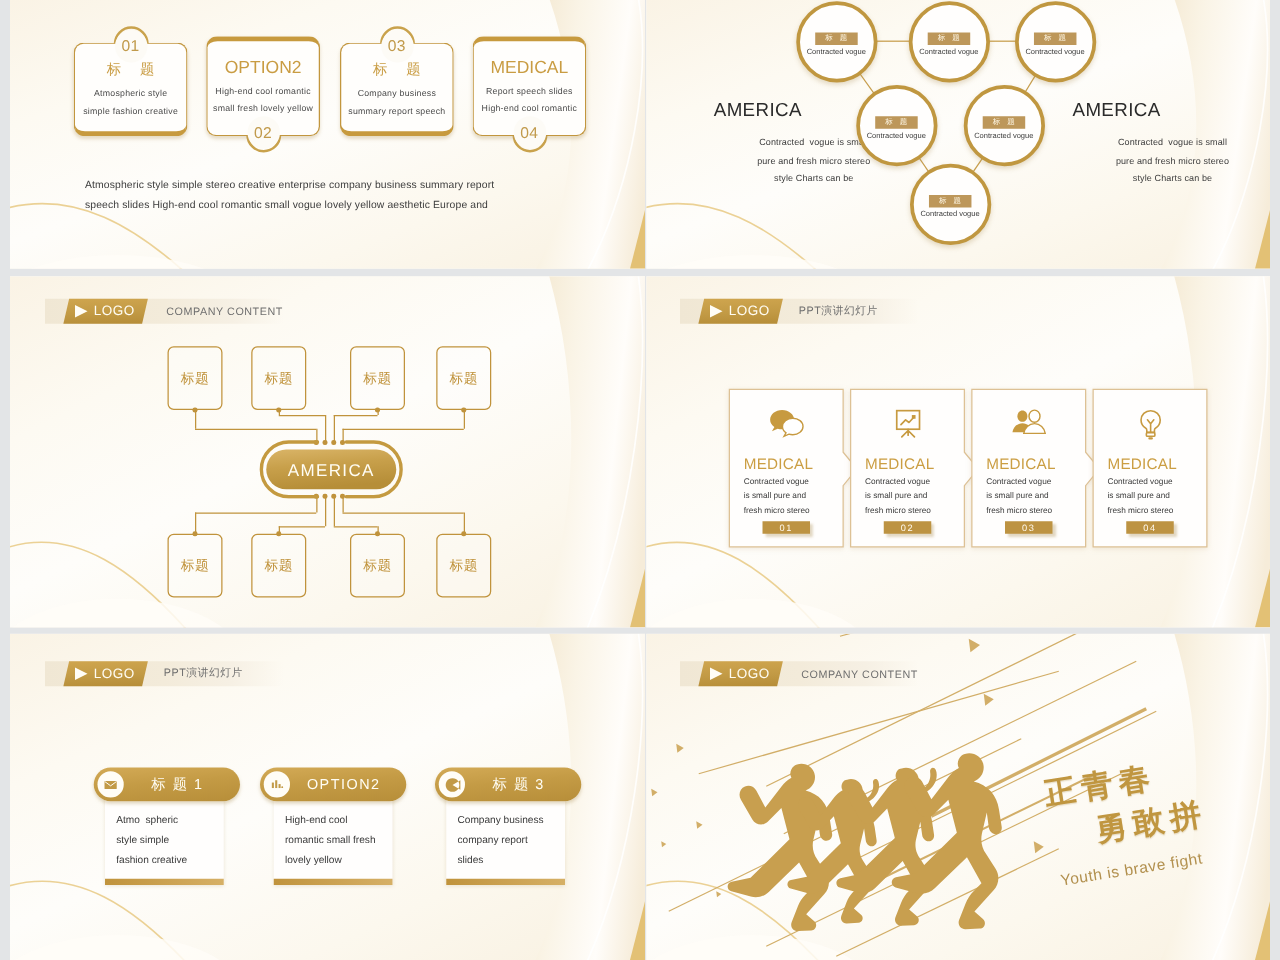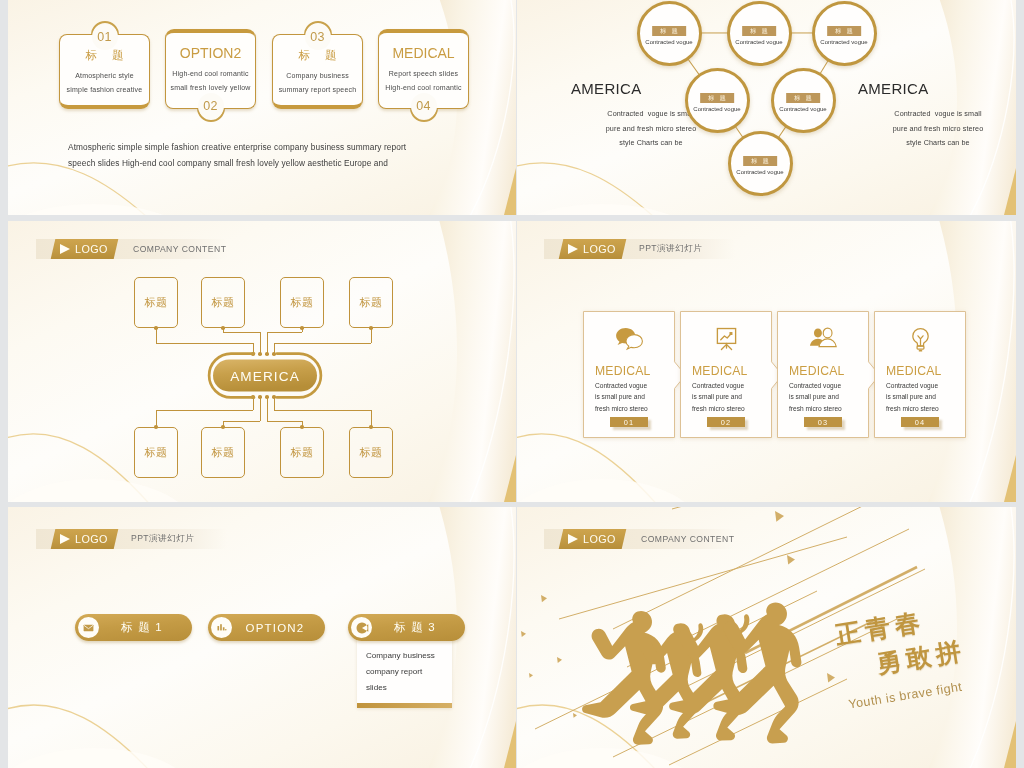--- a/index.html
+++ b/index.html
@@ -173,22 +173,22 @@
 </div>
 <div class="c1 up" style="left:370px;top:29px">
 <div class="ring"></div>
 <div class="box"></div>
 <div class="num">04</div>
 <div class="ttl en">MEDICAL</div>
 <div class="ln l1">Report speech slides</div>
 <div class="ln l2">High-end cool romantic</div>
 </div>
 <div class="s1desc">
-<div>Atmospheric simple simple fashion creative enterprise company business summary report</div>
-<div>speech slides High-end cool company small fresh lovely yellow aesthetic Europe and</div>
+<div>Atmospheric style simple stereo creative enterprise company business summary report</div>
+<div>speech slides High-end cool romantic small vogue lovely yellow aesthetic Europe and</div>
 </div>
 </div>
 
 <div class="slide" id="s2">
 <svg class="bg" width="499" height="215" viewBox="0 0 499 215" preserveAspectRatio="none">
 <defs>
 <linearGradient id="bgA499x215" x1="0" y1="0" x2="0.9" y2="1">
 <stop offset="0" stop-color="#faf3e5"></stop>
             <stop offset="0.26" stop-color="#fdfaf2"></stop>
 <stop offset="0.5" stop-color="#fefdfa"></stop>
@@ -516,30 +516,46 @@
 </div>
 <div class="p5" style="left:67px;top:107px">
 <span class="ic">
           <svg viewBox="0 0 18 13" width="11" height="8">
             <rect x="1" y="1.2" width="16" height="10.6" rx="0.8" fill="#c29a47"></rect>
             <path d="M1.4 2 L9 7.6 L16.6 2" fill="none" stroke="#fffdf7" stroke-width="1.3"></path>
           </svg>
         </span>
 <span class="tx">标 题 1</span>
 </div>
+<div class="b5" style="left:76px;top:128px;width:95px">
+<div class="txt">
+<div>Atmo&nbsp; spheric</div>
+<div>style simple</div>
+<div>fashion creative</div>
+</div>
+<div class="bar"></div>
+</div>
 <div class="p5" style="left:200px;top:107px">
 <span class="ic">
           <svg viewBox="0 0 18 14" width="11" height="9">
             <rect x="2.4" y="4.6" width="2.7" height="7.2" fill="#c29a47"></rect>
             <rect x="6.8" y="1.6" width="2.7" height="10.2" fill="#c29a47"></rect>
             <rect x="11.2" y="6.6" width="2.7" height="5.2" fill="#c29a47"></rect>
             <circle cx="16" cy="10.6" r="1.3" fill="#c29a47"></circle>
           </svg>
         </span>
 <span class="tx">OPTION2</span>
+</div>
+<div class="b5" style="left:211px;top:128px;width:95px">
+<div class="txt">
+<div>High-end cool</div>
+<div>romantic small fresh</div>
+<div>lovely yellow</div>
+</div>
+<div class="bar"></div>
 </div>
 <div class="p5" style="left:340px;top:107px">
 <span class="ic">
           <svg viewBox="0 0 20 20" width="14" height="14">
             <path d="M10 2.2 A7.8 7.8 0 1 1 9.99 2.2 Z M10 10 L19 4.6 L19 15.4 Z" fill="#c29a47" fill-rule="evenodd"></path>
           </svg>
         </span>
 <span class="tx">标 题 3</span>
 </div>
 <div class="b5" style="left:349px;top:128px;width:95px">

